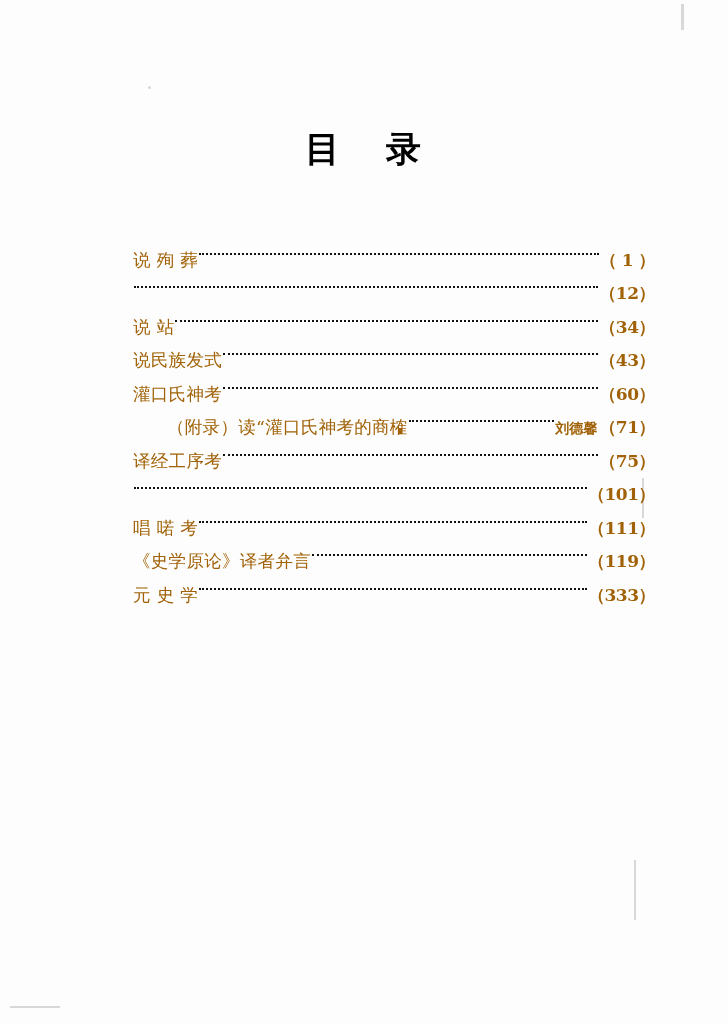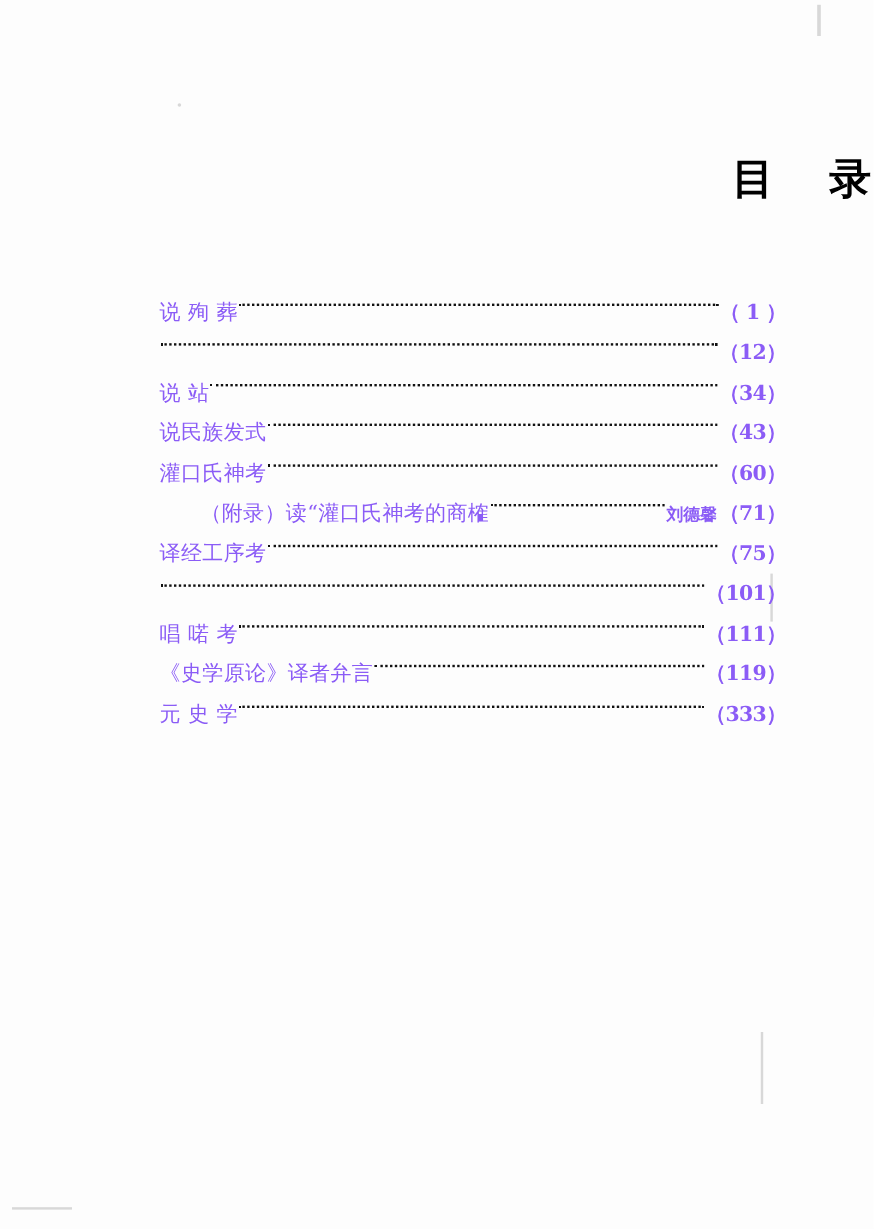--- a/index.html
+++ b/index.html
@@ -31,21 +31,21 @@
   .edge-mark.right-mid { right: 84px; top: 478px; width: 2px; height: 40px; }
   .edge-mark.right-low { right: 92px; top: 860px; width: 2px; height: 60px; }
   .edge-mark.left-spot { left: 148px; top: 86px; width: 3px; height: 3px; border-radius: 50%; }
   .edge-mark.bottom-bar { left: 10px; bottom: 16px; width: 50px; height: 2px; }
 
   .toc-title {
     position: absolute;
     top: 126px;
     left: 0;
     width: 728px;
-    text-align: right;
+    text-align: center;
     font-family: "DejaVu Serif", "Liberation Serif", serif;
     font-weight: bold;
     font-size: 35px;
     letter-spacing: 2px;
     color: #000;
   }
   .toc-title .sp {
     display: inline-block;
     width: 44px;
   }
@@ -57,21 +57,21 @@
     width: 522px;
   }
 
   .toc-row {
     display: flex;
     align-items: baseline;
     font-family: "DejaVu Serif", "Liberation Serif", serif;
     font-size: 17.5px;
     line-height: 33.5px;
     height: 33.5px;
-    color: #8b5cf6;
+    color: #a16207;
     white-space: nowrap;
   }
 
   .toc-row .label {
     flex: 0 0 auto;
     letter-spacing: 0.3px;
   }
   .toc-row .leader {
     flex: 1 1 auto;
     overflow: hidden;

